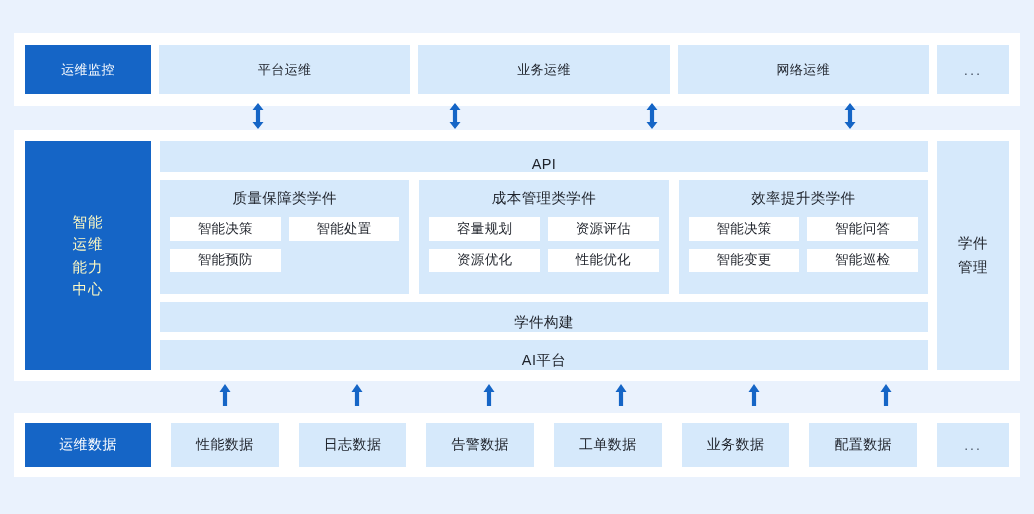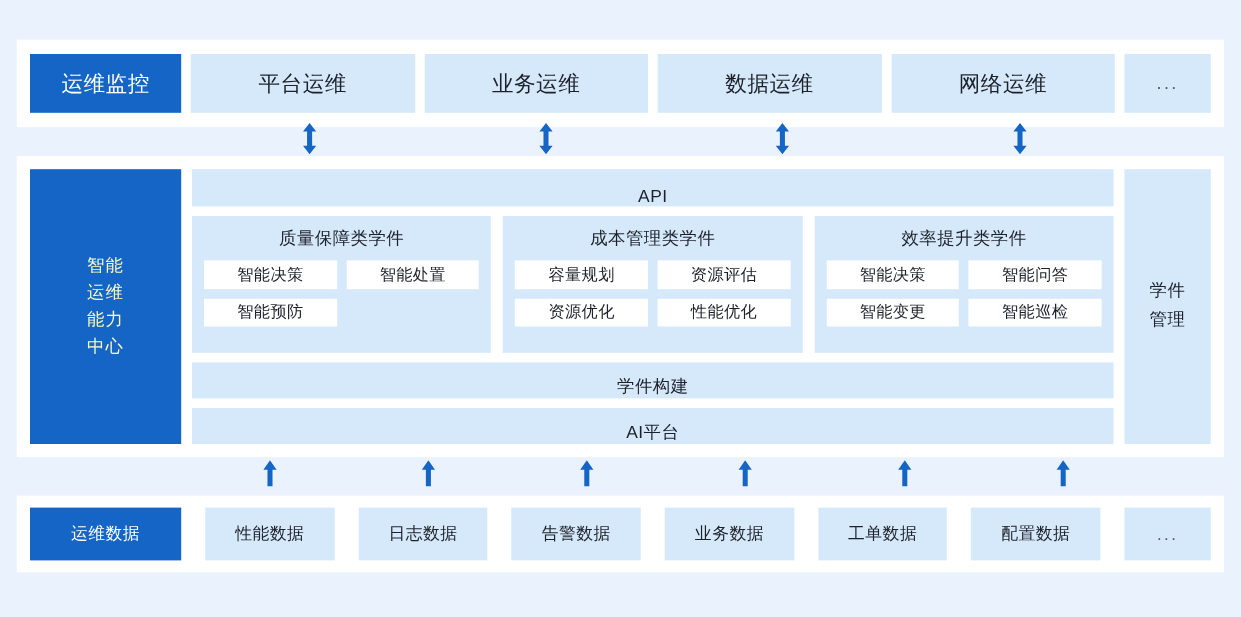--- a/index.html
+++ b/index.html
@@ -34,21 +34,21 @@
     display: flex;
     align-items: center;
     padding: 0 11px;
     gap: 8px;
   }
 
   .chip {
     height: 49px;
     background: #d6e9fb;
     color: #1d2129;
-    font-size: 18px;
+    font-size: 13px;
     display: flex;
     align-items: center;
     justify-content: center;
     letter-spacing: 0.4px;
     flex: 1 1 0;
     white-space: nowrap;
   }
 
   .chip.accent {
     background: #1565c6;
@@ -189,23 +189,20 @@
 
   <div class="card top-card">
     <div class="chip accent">
       <span>运维监控</span>
     </div>
     <div class="chip">
       <span>平台运维</span>
     </div>
     <div class="chip">
       <span>业务运维</span>
-    </div>
-    <div class="chip">
-      <span>数据运维</span>
     </div>
     <div class="chip">
       <span>网络运维</span>
     </div>
     <div class="chip ellipsis">
       <span>...</span>
     </div>
   </div>
 
   <div class="arrow-band band-top">
@@ -336,24 +333,24 @@
     <div class="chip">
       <span>性能数据</span>
     </div>
     <div class="chip">
       <span>日志数据</span>
     </div>
     <div class="chip">
       <span>告警数据</span>
     </div>
     <div class="chip">
+      <span>工单数据</span>
+    </div>
+    <div class="chip">
       <span>业务数据</span>
-    </div>
-    <div class="chip">
-      <span>工单数据</span>
     </div>
     <div class="chip">
       <span>配置数据</span>
     </div>
     <div class="chip ellipsis">
       <span>...</span>
     </div>
   </div>
 
 </div>

